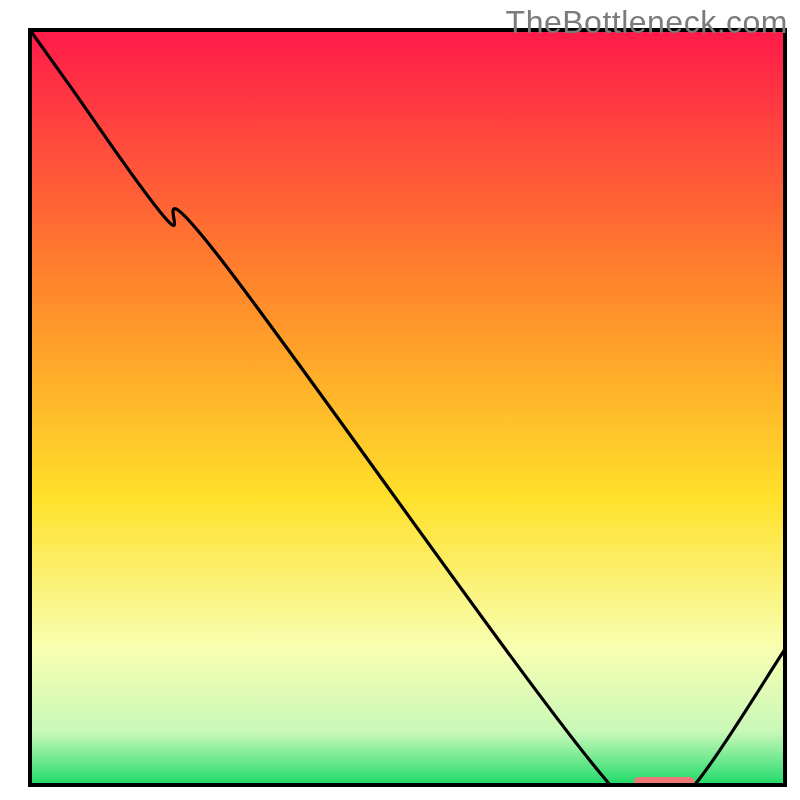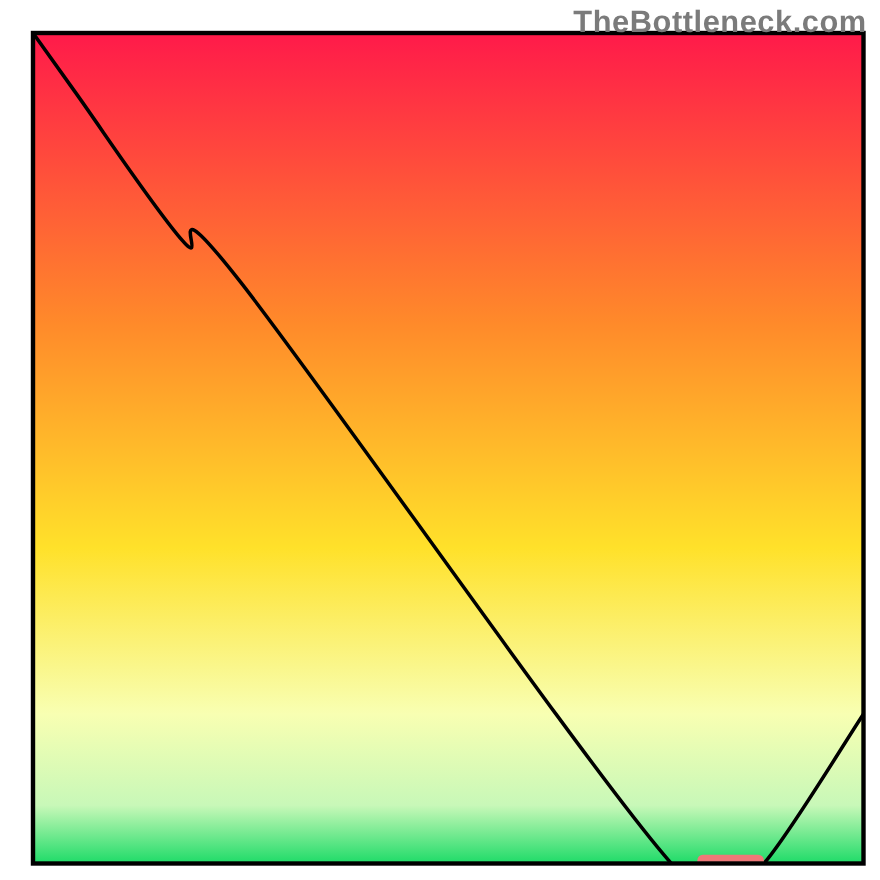--- a/index.html
+++ b/index.html
@@ -12,22 +12,22 @@
   }
   .frame {
     position: relative;
     width: 800px;
     height: 800px;
   }
   .watermark {
     position: absolute;
     top: 4px;
     right: 12px;
-    font-size: 28px;
-    font-weight: bold;
+    font-size: 32px;
+    font-weight: normal;
     color: #7b7b7b;
     letter-spacing: 0.5px;
     z-index: 20;
     margin-left: 14px;
   }
   svg.chart {
     position: absolute;
     top: 0;
     left: 0;
     width: 800px;

